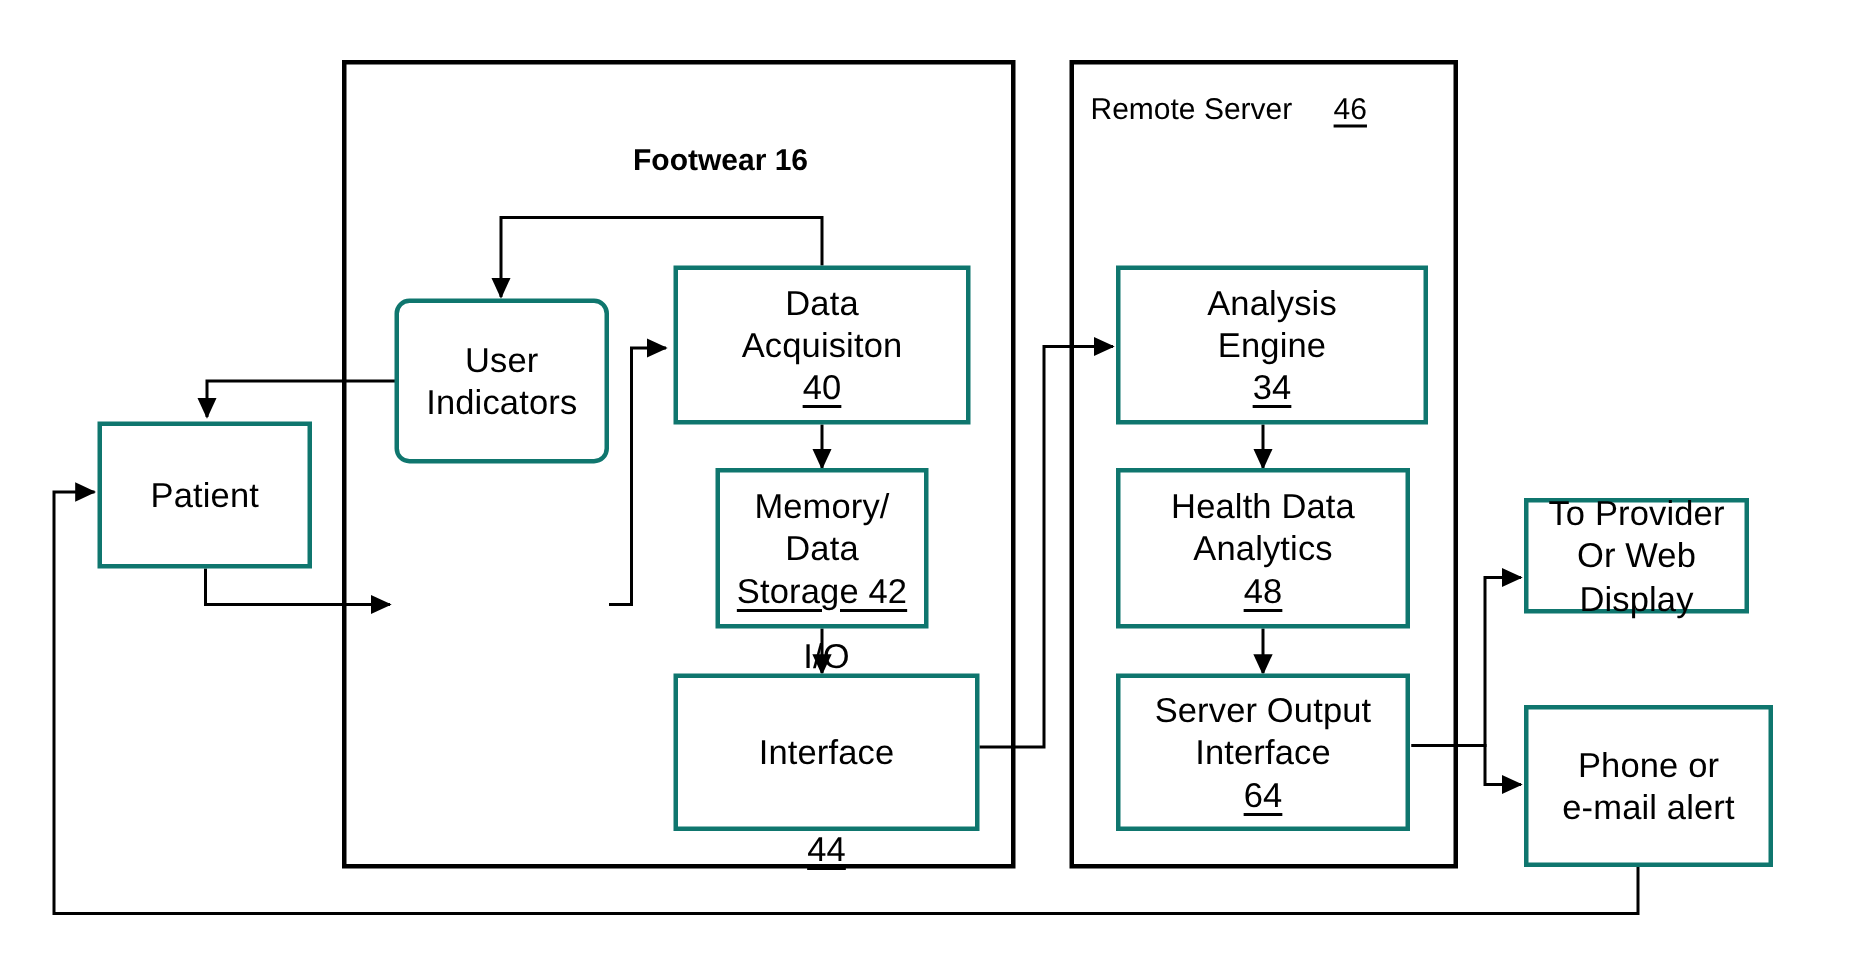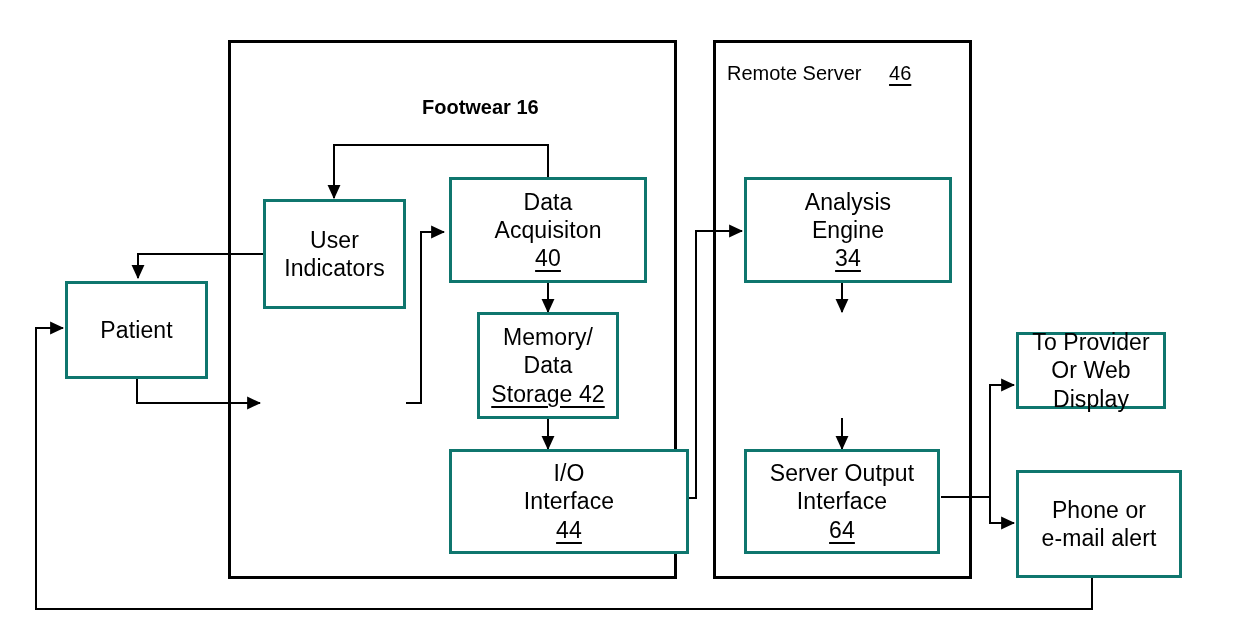--- a/index.html
+++ b/index.html
@@ -107,50 +107,55 @@
 
   <div class="grp-label" style="left:727px; top:62px;">
     <span>Remote Server</span>
     <span style="display:inline-block;width:22px;"></span><span class="ref-u">46</span>
   </div>
 
   <div class="block" style="left:65px; top:281px; width:143px; height:98px;">
     <span class="ln">Patient</span>
   </div>
 
-  <div class="block" style="left:263px; top:199px; width:143px; height:110px;">
+  <div class="block" style="left:263px; top:199px; width:143px; height:110px;border-radius:10px;">
     <span class="ln">User</span>
     <span class="ln">Indicators</span>
   </div>
 
 
   <div class="block" style="left:449px; top:177px; width:198px; height:106px;">
     <span class="ln">Data</span>
     <span class="ln">Acquisiton</span>
     <span class="ln ref-u">40</span>
   </div>
 
   <div class="block" style="left:477px; top:312px; width:142px; height:107px;">
     <span class="ln">Memory/</span>
     <span class="ln">Data</span>
     <span class="ln ref-u">Storage 42</span>
   </div>
 
-  <div class="block" style="left:449px; top:449px; width:240px; height:105px;">
+  <div class="block" style="left:449px; top:449px; width:204px; height:105px;gap:36px;">
     <span class="ln">I/O</span>
     <span class="ln">Interface</span>
     <span class="ln ref-u">44</span>
   </div>
 
   <div class="block" style="left:744px; top:177px; width:208px; height:106px;">
     <span class="ln">Analysis</span>
     <span class="ln">Engine</span>
     <span class="ln ref-u">34</span>
   </div>
 
+  <div class="block" style="left:744px; top:312px; width:196px; height:107px;">
+    <span class="ln">Health Data</span>
+    <span class="ln">Analytics</span>
+    <span class="ln ref-u">48</span>
+  </div>
 
   <div class="block" style="left:744px; top:449px; width:196px; height:105px;">
     <span class="ln">Server Output</span>
     <span class="ln">Interface</span>
     <span class="ln ref-u">64</span>
   </div>
 
   <div class="block" style="left:1016px; top:332px; width:150px; height:77px;">
     <span class="ln">To Provider</span>
     <span class="ln">Or Web</span>

